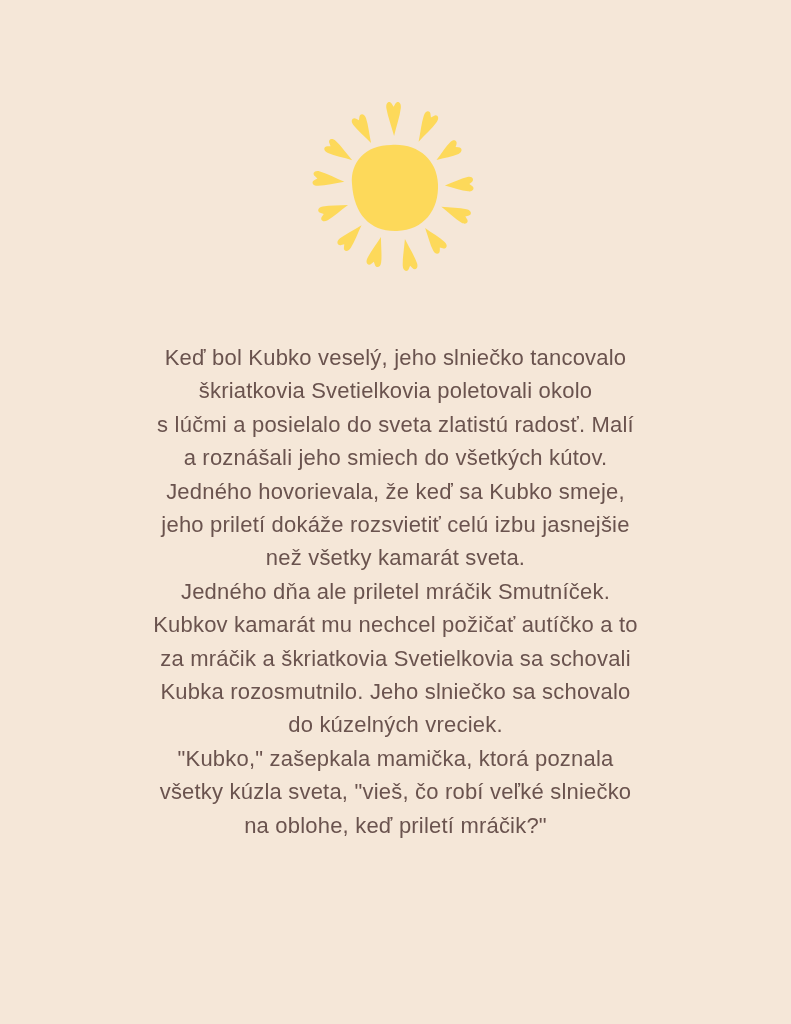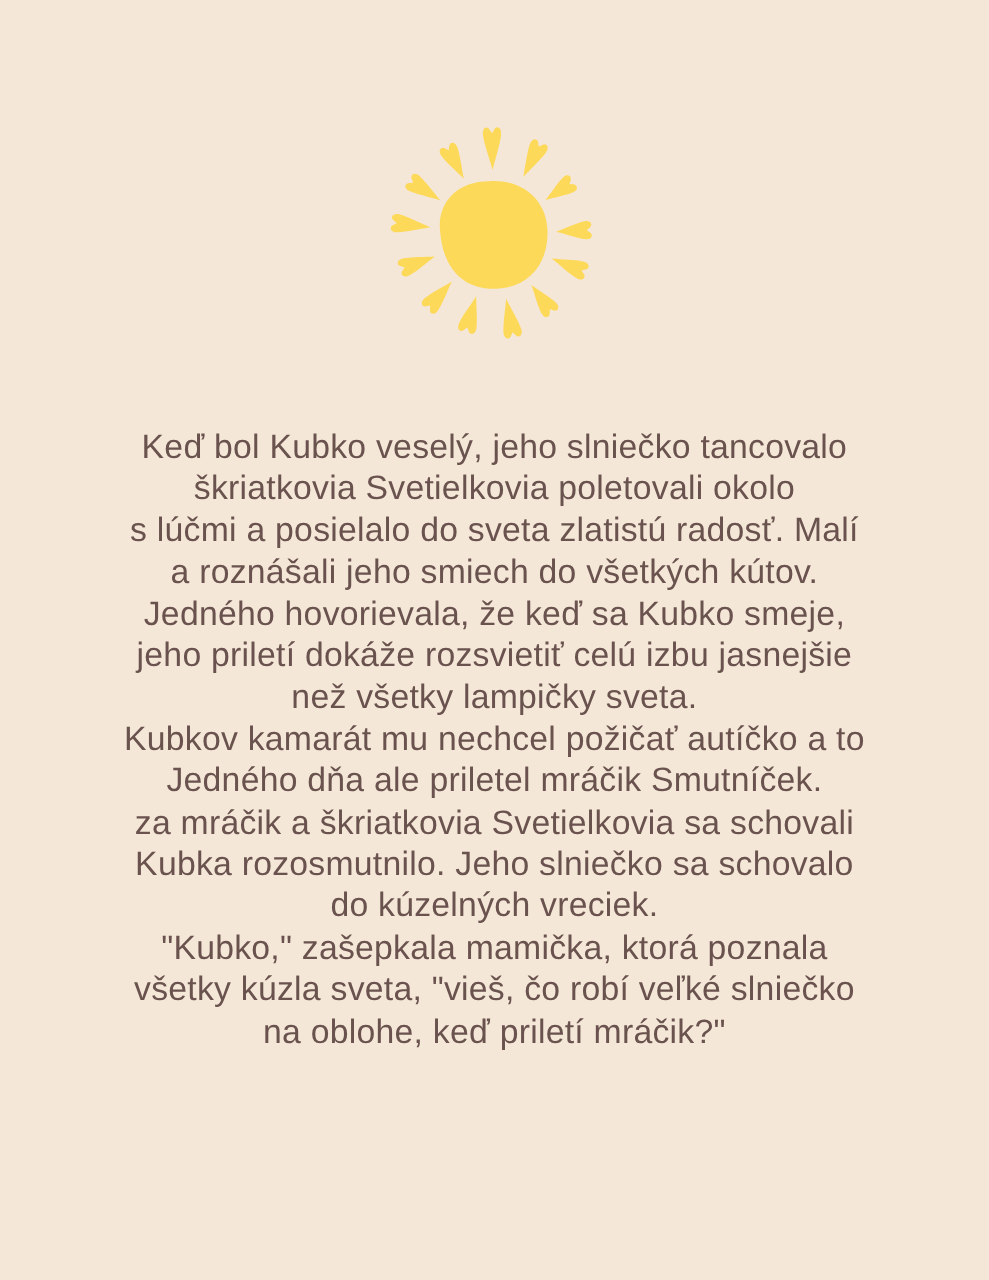--- a/index.html
+++ b/index.html
@@ -35,21 +35,21 @@
     fill: var(--sun, #FDD95A);
   }
   .story {
     position: absolute;
     left: 0;
     top: 341px;
     width: 791px;
     text-align: center;
   }
   .story-line {
-    font-size: 27px;
+    font-size: 22px;
     line-height: 33.4px;
     color: var(--ink, #6A534E);
     white-space: nowrap;
     letter-spacing: 0.2px;
   }
 </style>
 </head>
 <body>
 
 <div class="page">
@@ -88,23 +88,23 @@
     </svg>
   </div>
 
   <div class="story">
     <div class="story-line">Keď bol Kubko veselý, jeho slniečko tancovalo</div>
     <div class="story-line">škriatkovia Svetielkovia poletovali okolo</div>
     <div class="story-line">s lúčmi a posielalo do sveta zlatistú radosť. Malí</div>
     <div class="story-line">a roznášali jeho smiech do všetkých kútov.</div>
     <div class="story-line">Jedného hovorievala, že keď sa Kubko smeje,</div>
     <div class="story-line">jeho priletí dokáže rozsvietiť celú izbu jasnejšie</div>
-    <div class="story-line">než všetky lampičky sveta.</div>
+    <div class="story-line">než všetky kamarát sveta.</div>
+    <div class="story-line">Jedného dňa ale priletel mráčik Smutníček.</div>
     <div class="story-line">Kubkov kamarát mu nechcel požičať autíčko a to</div>
-    <div class="story-line">Jedného dňa ale priletel mráčik Smutníček.</div>
     <div class="story-line">za mráčik a škriatkovia Svetielkovia sa schovali</div>
     <div class="story-line">Kubka rozosmutnilo. Jeho slniečko sa schovalo</div>
     <div class="story-line">do kúzelných vreciek.</div>
     <div class="story-line">"Kubko," zašepkala mamička, ktorá poznala</div>
     <div class="story-line">všetky kúzla sveta, "vieš, čo robí veľké slniečko</div>
     <div class="story-line">na oblohe, keď priletí mráčik?"</div>
   </div>
 
 </div>
 

